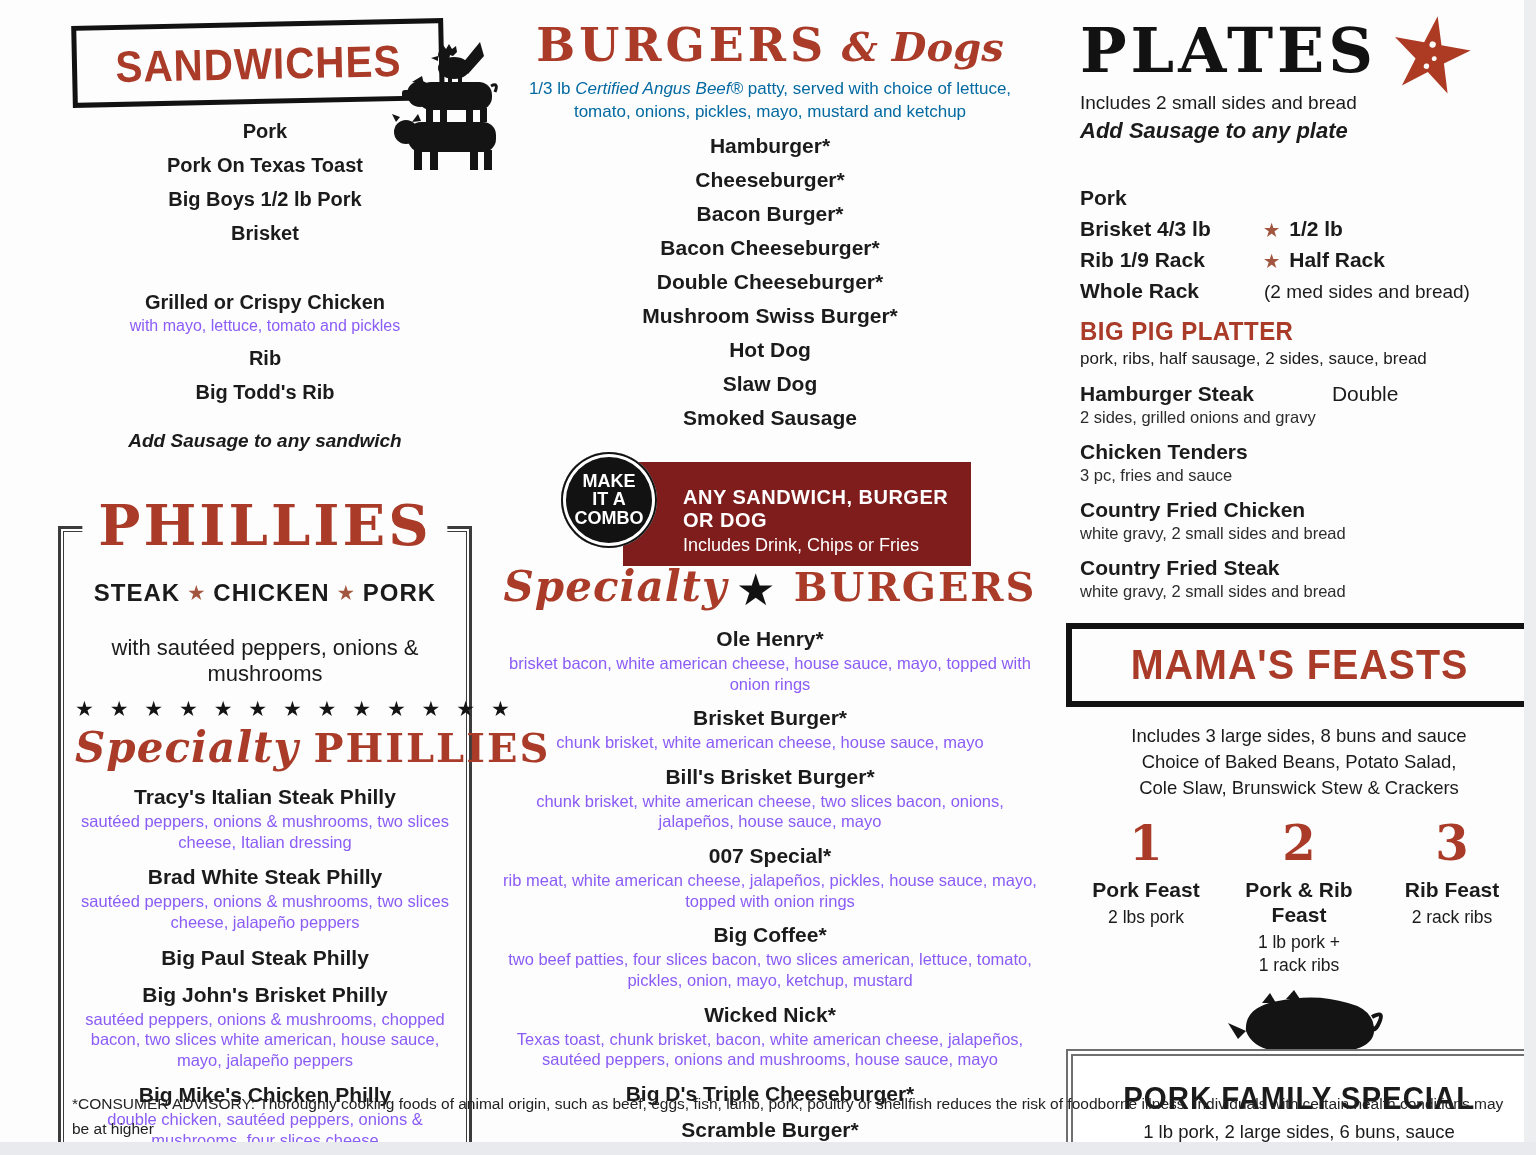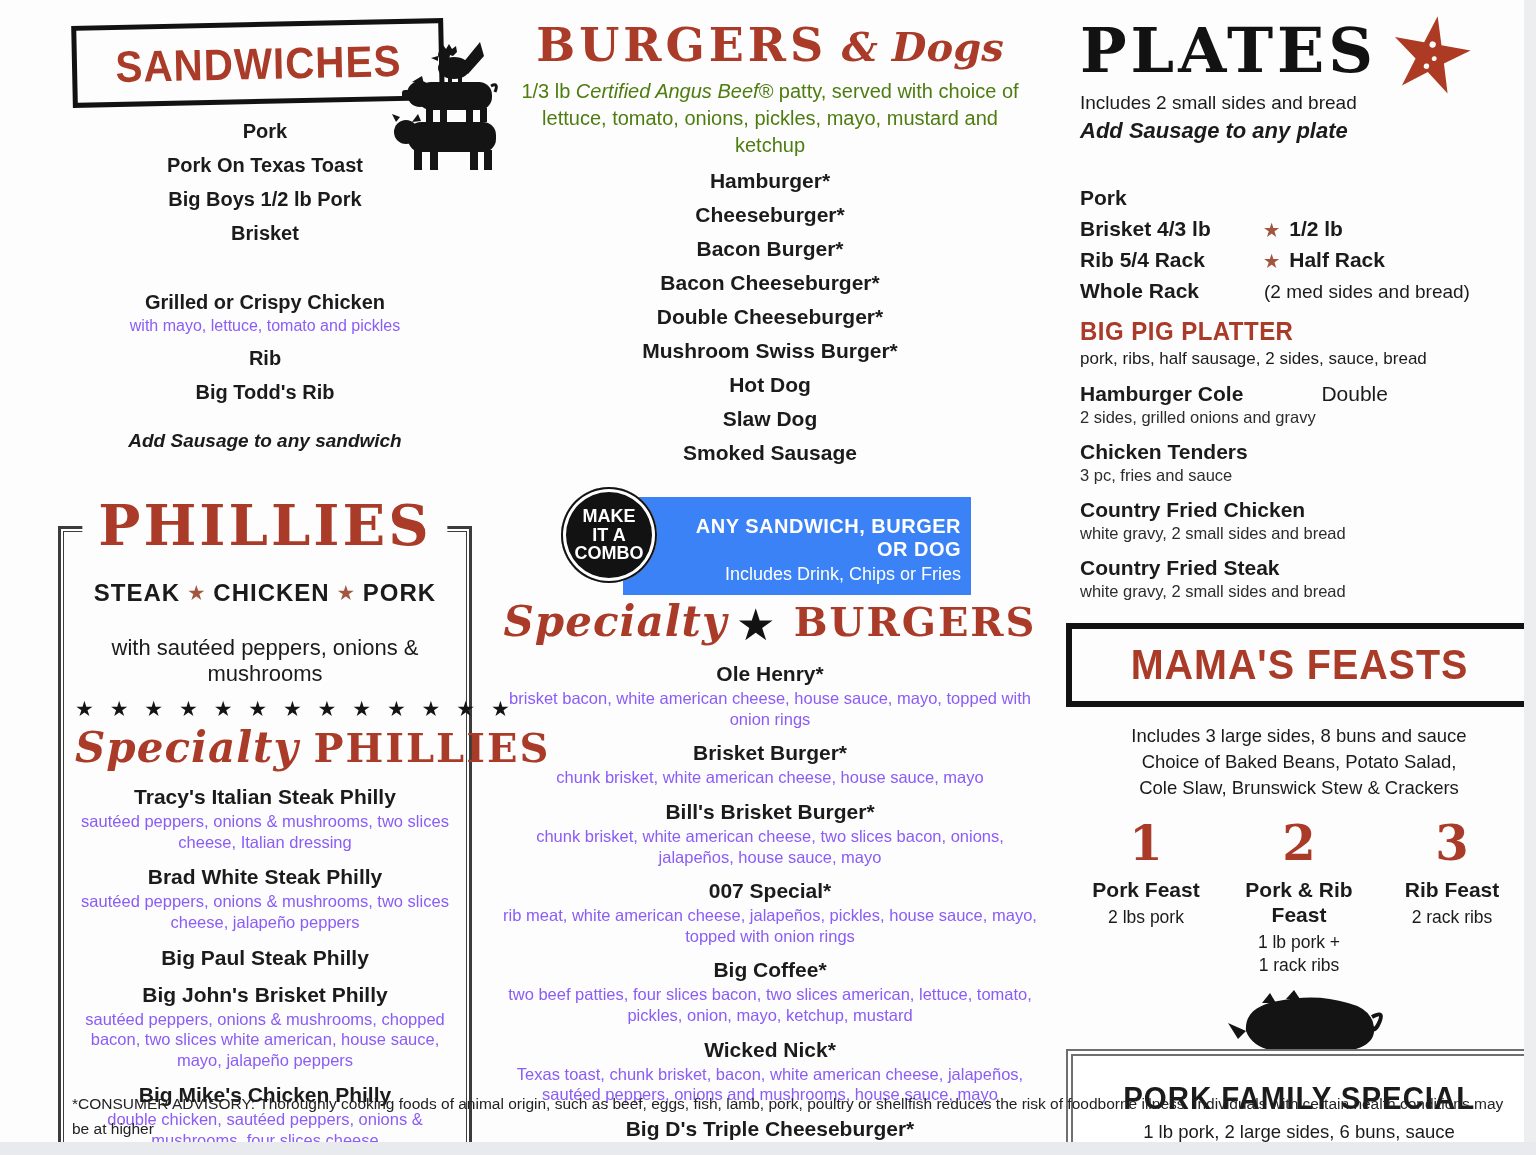--- a/index.html
+++ b/index.html
@@ -43,30 +43,30 @@
   .specialty-line{margin-top:2px;white-space:nowrap;}
   .specialty-script{font-size:42px;letter-spacing:1px;}
   .specialty-word{font-size:40px;letter-spacing:2px;margin-left:10px;}
   .phillies-box .item-name{font-size:21px;margin-top:13px;}
   .phillies-box .item-desc{font-size:16.5px;}
 
   
   .burgers-header{white-space:nowrap;margin-top:6px;}
   .burgers-word{font-size:46px;letter-spacing:4px;}
   .dogs-word{font-size:40px;margin-left:10px;}
-  .burgers-desc{font-size:20px;line-height:1.35;margin:6px auto 0;width:500px;color:#4d7c0f;}
+  .burgers-desc{font-size:17px;line-height:1.35;margin:6px auto 0;width:500px;color:#0369a1;}
   .burger-items .item-name{font-size:21px;margin-top:10px;}
 
   .combo-row{position:relative;height:108px;margin-top:22px;text-align:left;}
   .combo-badge{position:absolute;left:58px;top:0;width:96px;height:96px;border-radius:50%;
                background:#121212;box-shadow:inset 0 0 0 2px #121212, inset 0 0 0 5px #fff;
                color:#fff;display:flex;flex-direction:column;align-items:center;justify-content:center;
                font-weight:bold;font-size:18px;line-height:1.05;z-index:2;}
-  .combo-banner{position:absolute;left:120px;right:66px;top:10px;background:#3b82f6;color:#fff;
-                padding:18px 10px 10px 60px;text-align:right;}
+  .combo-banner{position:absolute;left:120px;right:66px;top:10px;background:#7f1d1d;color:#fff;
+                padding:24px 10px 10px 60px;text-align:left;}
   .combo-line1{font-size:20px;font-weight:bold;letter-spacing:.5px;}
   .combo-line2{font-size:18px;margin-top:3px;}
 
   .spec-burgers-header{margin-top:2px;white-space:nowrap;}
   .spec-burgers-star{font-size:44px;color:#121212;vertical-align:-4px;padding:0 4px;}
   .spec-items .item-name{font-size:21px;margin-top:12px;}
   .spec-items .item-desc{font-size:16.5px;}
 
   
   .plates-section{padding-left:14px;}
@@ -271,37 +271,37 @@
       <div class="plates-rows">
         <div class="plate-row">
           <span class="pr-left">Pork</span>
         </div>
         <div class="plate-row">
           <span class="pr-left">Brisket  4/3 lb</span>
           <span class="pr-star">★</span>
           <span class="pr-right">1/2 lb</span>
         </div>
         <div class="plate-row">
-          <span class="pr-left">Rib  5/4 Rack</span>
+          <span class="pr-left">Rib  1/9 Rack</span>
           <span class="pr-star">★</span>
           <span class="pr-right">Half Rack</span>
         </div>
         <div class="plate-row">
           <span class="pr-left">Whole Rack</span>
           <span class="pr-note">(2 med sides and bread)</span>
         </div>
       </div>
 
       <div class="bigpig-name">BIG PIG PLATTER</div>
       <div class="bigpig-desc">pork, ribs, half sausage, 2 sides, sauce, bread</div>
 
       <div class="plates-items">
         <div class="p-item">
           <div class="p-name">
-              <span>Hamburger Cole</span>
+              <span>Hamburger Steak</span>
               <span class="p-name-right">Double</span>
             </div>
           <div class="p-desc">2 sides, grilled onions and gravy</div>
         </div>
         <div class="p-item">
           <div class="p-name">
               <span>Chicken Tenders</span>
             </div>
           <div class="p-desc">3 pc, fries and sauce</div>
         </div>

